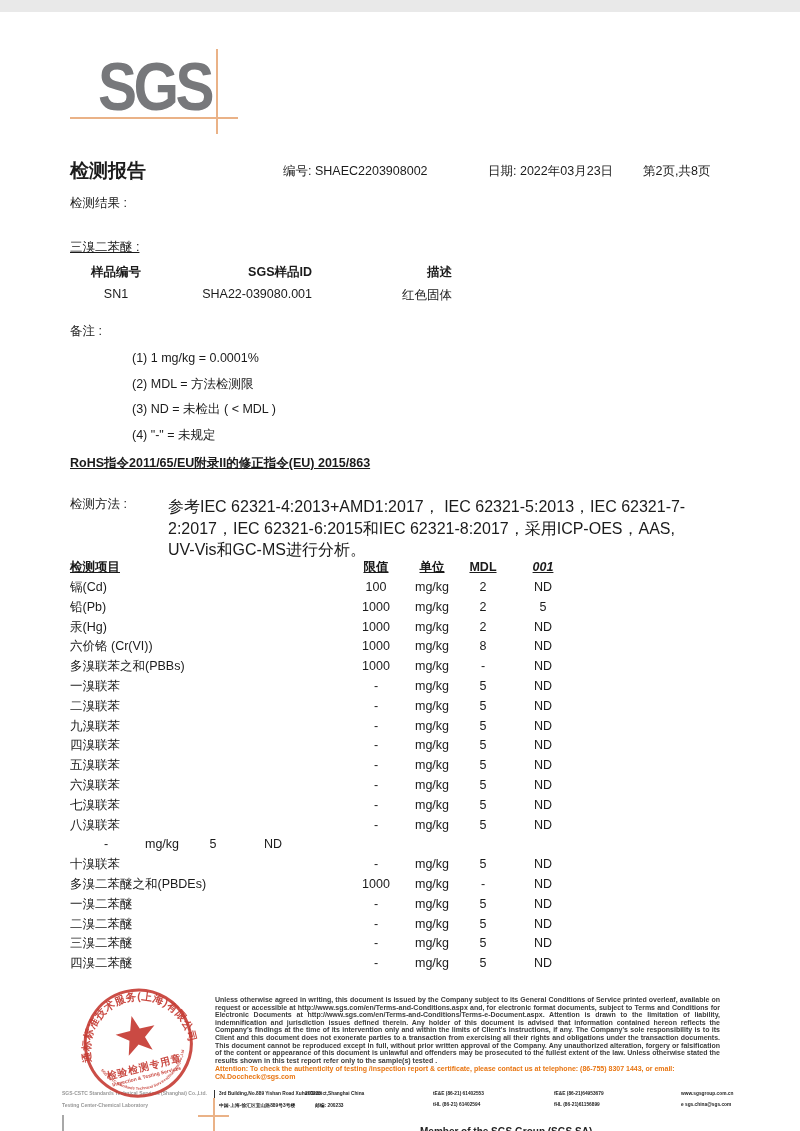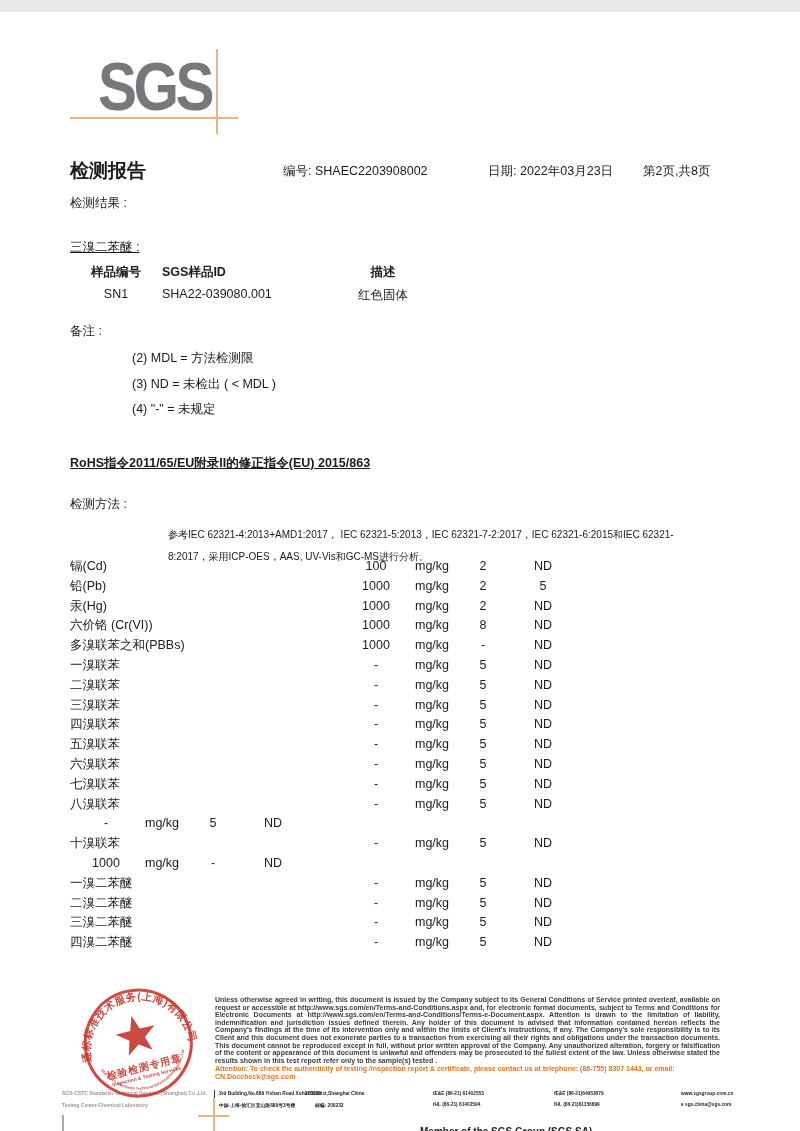--- a/index.html
+++ b/index.html
@@ -25,29 +25,29 @@
   .rpt-page { left:643px; }
   
   .sec-label { position:absolute; left:70px; font-size:12.5px; }
   .results-label { top:183px; }
   .sample-heading { top:227px; text-decoration:underline; }
   .notes-label { top:311px; }
   
   .sample-table { position:absolute; left:70px; top:252px; width:400px; font-size:12.5px; }
   .sample-row { display:flex; margin-bottom:6px; }
   .sample-row .c1 { width:92px;  text-align:center; }
-  .sample-row .c2 { width:150px; text-align:left; }
-  .sample-row .c3 { width:140px; text-align:center; padding-left:2px; }
+  .sample-row .c2 { width:150px; text-align:right; }
+  .sample-row .c3 { width:140px; text-align:right; padding-left:2px; }
   .sample-head { font-weight:bold; }
   
   .notes-list { position:absolute; left:132px; top:334px; font-size:12.5px; line-height:25.6px; }
   
   .rohs-heading { position:absolute; left:70px; top:443px; font-size:12.5px; font-weight:bold; text-decoration:underline; }
   .method-label { position:absolute; left:70px; top:484px; font-size:12.5px; }
-  .method-text  { position:absolute; left:168px; top:512px; width:528px; font-size:10px; line-height:21.5px; }
+  .method-text  { position:absolute; left:168px; top:484px; width:528px; font-size:16px; line-height:21.5px; }
   
   .rtable { position:absolute; left:70px; top:545px; width:502px; font-size:12.5px; }
   .rrow { display:flex; line-height:19.8px; }
   .rhead { line-height:21px; font-weight:bold; }
   .c-item  { width:270px; text-align:left; }
   .c-limit { width:72px;  text-align:center; }
   .c-unit  { width:40px;  text-align:center; }
   .c-mdl   { width:62px;  text-align:center; }
   .c-res   { width:58px;  text-align:center; }
   .hu { text-decoration:underline; }
@@ -117,30 +117,38 @@
         <div class="sample-row">
         <div class="c1">SN1</div>
         <div class="c2">SHA22-039080.001</div>
         <div class="c3">红色固体</div>
       </div>
       </div>
   </div>
 
   <div class="sec-label notes-label">备注 :</div>
   <div class="notes-list">
+      <div class="note-item">(1) 1 mg/kg = 0.0001%</div>
       <div class="note-item">(2) MDL = 方法检测限</div>
       <div class="note-item">(3) ND = 未检出 ( &lt; MDL )</div>
       <div class="note-item">(4) "-" = 未规定</div>
     </div>
 
   <div class="rohs-heading">RoHS指令2011/65/EU附录II的修正指令(EU) 2015/863</div>
   <div class="method-label">检测方法 :</div>
   <div class="method-text">参考IEC 62321-4:2013+AMD1:2017， IEC 62321-5:2013，IEC 62321-7-2:2017，IEC 62321-6:2015和IEC 62321-8:2017，采用ICP-OES，AAS, UV-Vis和GC-MS进行分析。</div>
 
   <div class="rtable">
+    <div class="rrow rhead">
+      <div class="c-item"><span class="hu">检测项目</span></div>
+      <div class="c-limit"><span class="hu">限值</span></div>
+      <div class="c-unit"><span class="hu">单位</span></div>
+      <div class="c-mdl"><span class="hu">MDL</span></div>
+      <div class="c-res"><span class="hu hi">001</span></div>
+    </div>
     <div>
         <div class="rrow">
         <div class="c-item">镉(Cd)</div>
         <div class="c-limit">100</div>
         <div class="c-unit">mg/kg</div>
         <div class="c-mdl">2</div>
         <div class="c-res">ND</div>
       </div>
         <div class="rrow">
         <div class="c-item">铅(Pb)</div>
@@ -178,21 +186,21 @@
         <div class="c-res">ND</div>
       </div>
         <div class="rrow">
         <div class="c-item">二溴联苯</div>
         <div class="c-limit">-</div>
         <div class="c-unit">mg/kg</div>
         <div class="c-mdl">5</div>
         <div class="c-res">ND</div>
       </div>
         <div class="rrow">
-        <div class="c-item">三溴联苯</div>
+        <div class="c-item">九溴联苯</div>
         <div class="c-limit">-</div>
         <div class="c-unit">mg/kg</div>
         <div class="c-mdl">5</div>
         <div class="c-res">ND</div>
       </div>
         <div class="rrow">
         <div class="c-item">四溴联苯</div>
         <div class="c-limit">-</div>
         <div class="c-unit">mg/kg</div>
         <div class="c-mdl">5</div>
@@ -233,20 +241,21 @@
         <div class="c-res">ND</div>
       </div>
         <div class="rrow">
         <div class="c-item">十溴联苯</div>
         <div class="c-limit">-</div>
         <div class="c-unit">mg/kg</div>
         <div class="c-mdl">5</div>
         <div class="c-res">ND</div>
       </div>
         <div class="rrow">
+        <div class="c-item">多溴二苯醚之和(PBDEs)</div>
         <div class="c-limit">1000</div>
         <div class="c-unit">mg/kg</div>
         <div class="c-mdl">-</div>
         <div class="c-res">ND</div>
       </div>
         <div class="rrow">
         <div class="c-item">一溴二苯醚</div>
         <div class="c-limit">-</div>
         <div class="c-unit">mg/kg</div>
         <div class="c-mdl">5</div>

